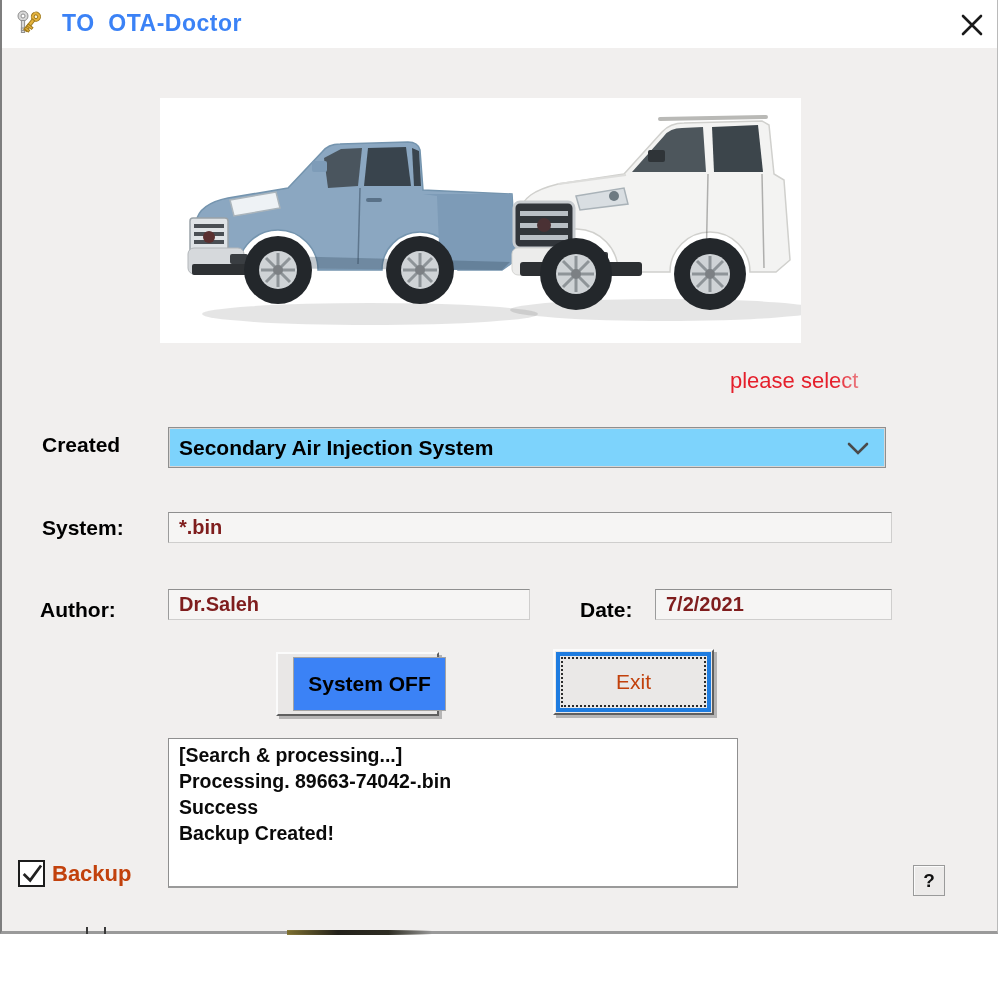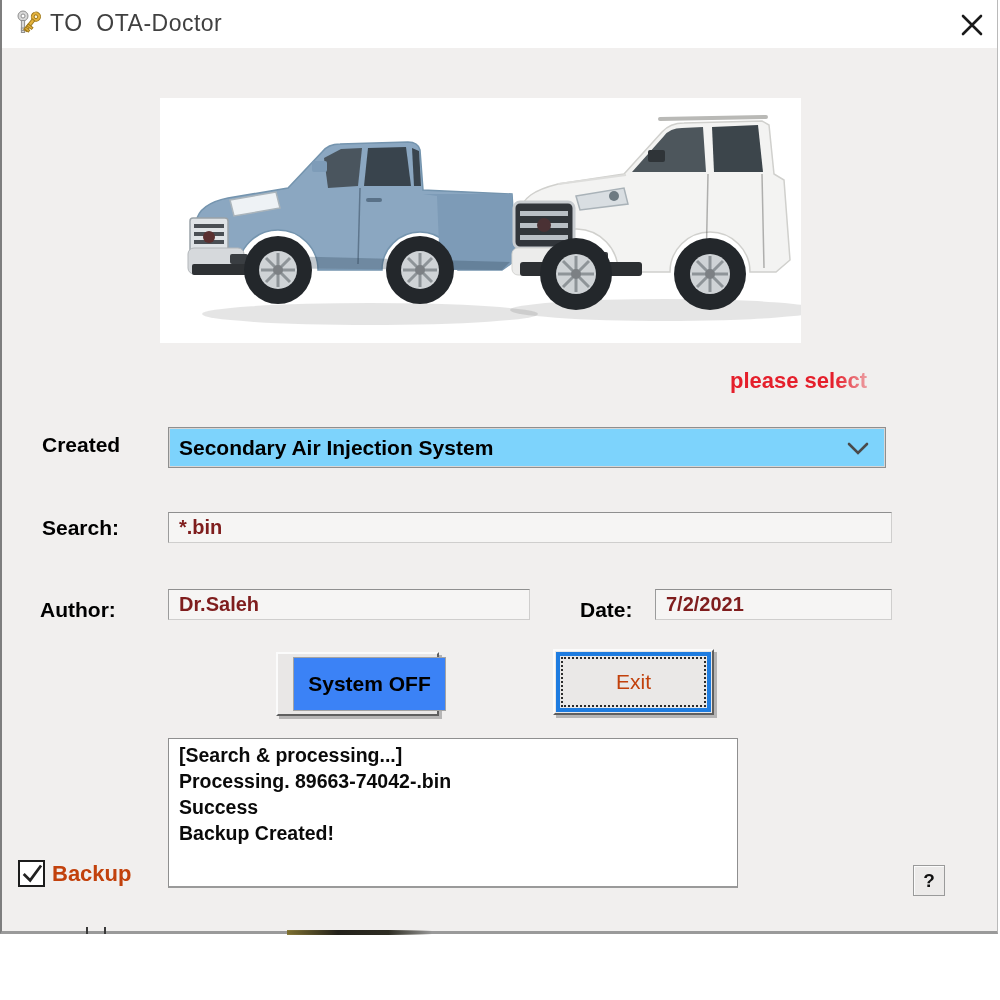--- a/index.html
+++ b/index.html
@@ -10,34 +10,34 @@
     position:absolute; left:0; top:0; width:998px; height:934px;
     background:#f1efee;
     border-left:2px solid #7e7e7e;
     border-right:1px solid #bababa;
     border-bottom:3px solid #9a9a9a;
   }
 
   .titlebar { position:absolute; left:0; top:0; width:100%; height:48px; background:#ffffff; }
   .title-icon { position:absolute; left:12px; top:8px; width:32px; height:32px; }
   .title-text {
-    position:absolute; left:48px; top:10px; font-size:23px; font-weight:400;
-    color:#404040; white-space:pre; letter-spacing:0.5px;
+    position:absolute; left:60px; top:10px; font-size:23px; font-weight:700;
+    color:#3b82f6; white-space:pre; letter-spacing:0.5px;
   }
   .close-btn { position:absolute; right:8px; top:8px; width:34px; height:34px; cursor:pointer;
     display:flex; align-items:center; justify-content:center; background:transparent; border:none; }
 
   .car-image {
     position:absolute; left:158px; top:98px; width:641px; height:245px;
     background:#ffffff; overflow:hidden;
   }
 
   .please-select {
     position:absolute; left:728px; top:368px; width:175px;
-    font-size:22px; font-weight:bold; color:#e51f2b;
+    font-size:22px; font-weight:normal; color:#e51f2b;
     -webkit-mask-image:linear-gradient(90deg,#000 60%,rgba(0,0,0,.4) 78%,transparent 93%);
     mask-image:linear-gradient(90deg,#000 60%,rgba(0,0,0,.4) 78%,transparent 93%);
     white-space:nowrap;
   }
 
   .lbl { position:absolute; font-size:21px; font-weight:bold; color:#000; }
 
   .select-box {
     position:absolute; left:166px; top:427px; width:718px; height:41px;
     background:#7dd3fc; border:1px solid #8f8f8f;
@@ -239,21 +239,21 @@
     <div class="please-select">please select</div>
 
     <div class="lbl" style="left:40px; top:433px;">Created</div>
     <div class="select-box">
       <span>Secondary Air Injection System</span>
       <svg class="select-chevron" width="22" height="14" viewBox="0 0 22 14">
         <path d="M2,2 L11,11 L20,2" stroke="#4a4a4a" stroke-width="2.6" fill="none" stroke-linecap="round"></path>
       </svg>
     </div>
 
-    <div class="lbl" style="left:40px; top:516px;">Search:</div>
+    <div class="lbl" style="left:40px; top:516px;">System:</div>
     <input class="tb tb-target" type="text" value="*.bin" style="">
 
     <div class="lbl" style="left:38px; top:598px;">Author:</div>
     <input class="tb tb-author" type="text" value="Dr.Saleh" style="">
     <div class="lbl" style="left:578px; top:598px;">Date:</div>
     <input class="tb tb-date" type="text" value="7/2/2021" style="">
 
     <div class="btn3d btn-systemoff">
       <div class="face">System OFF</div>
     </div>

